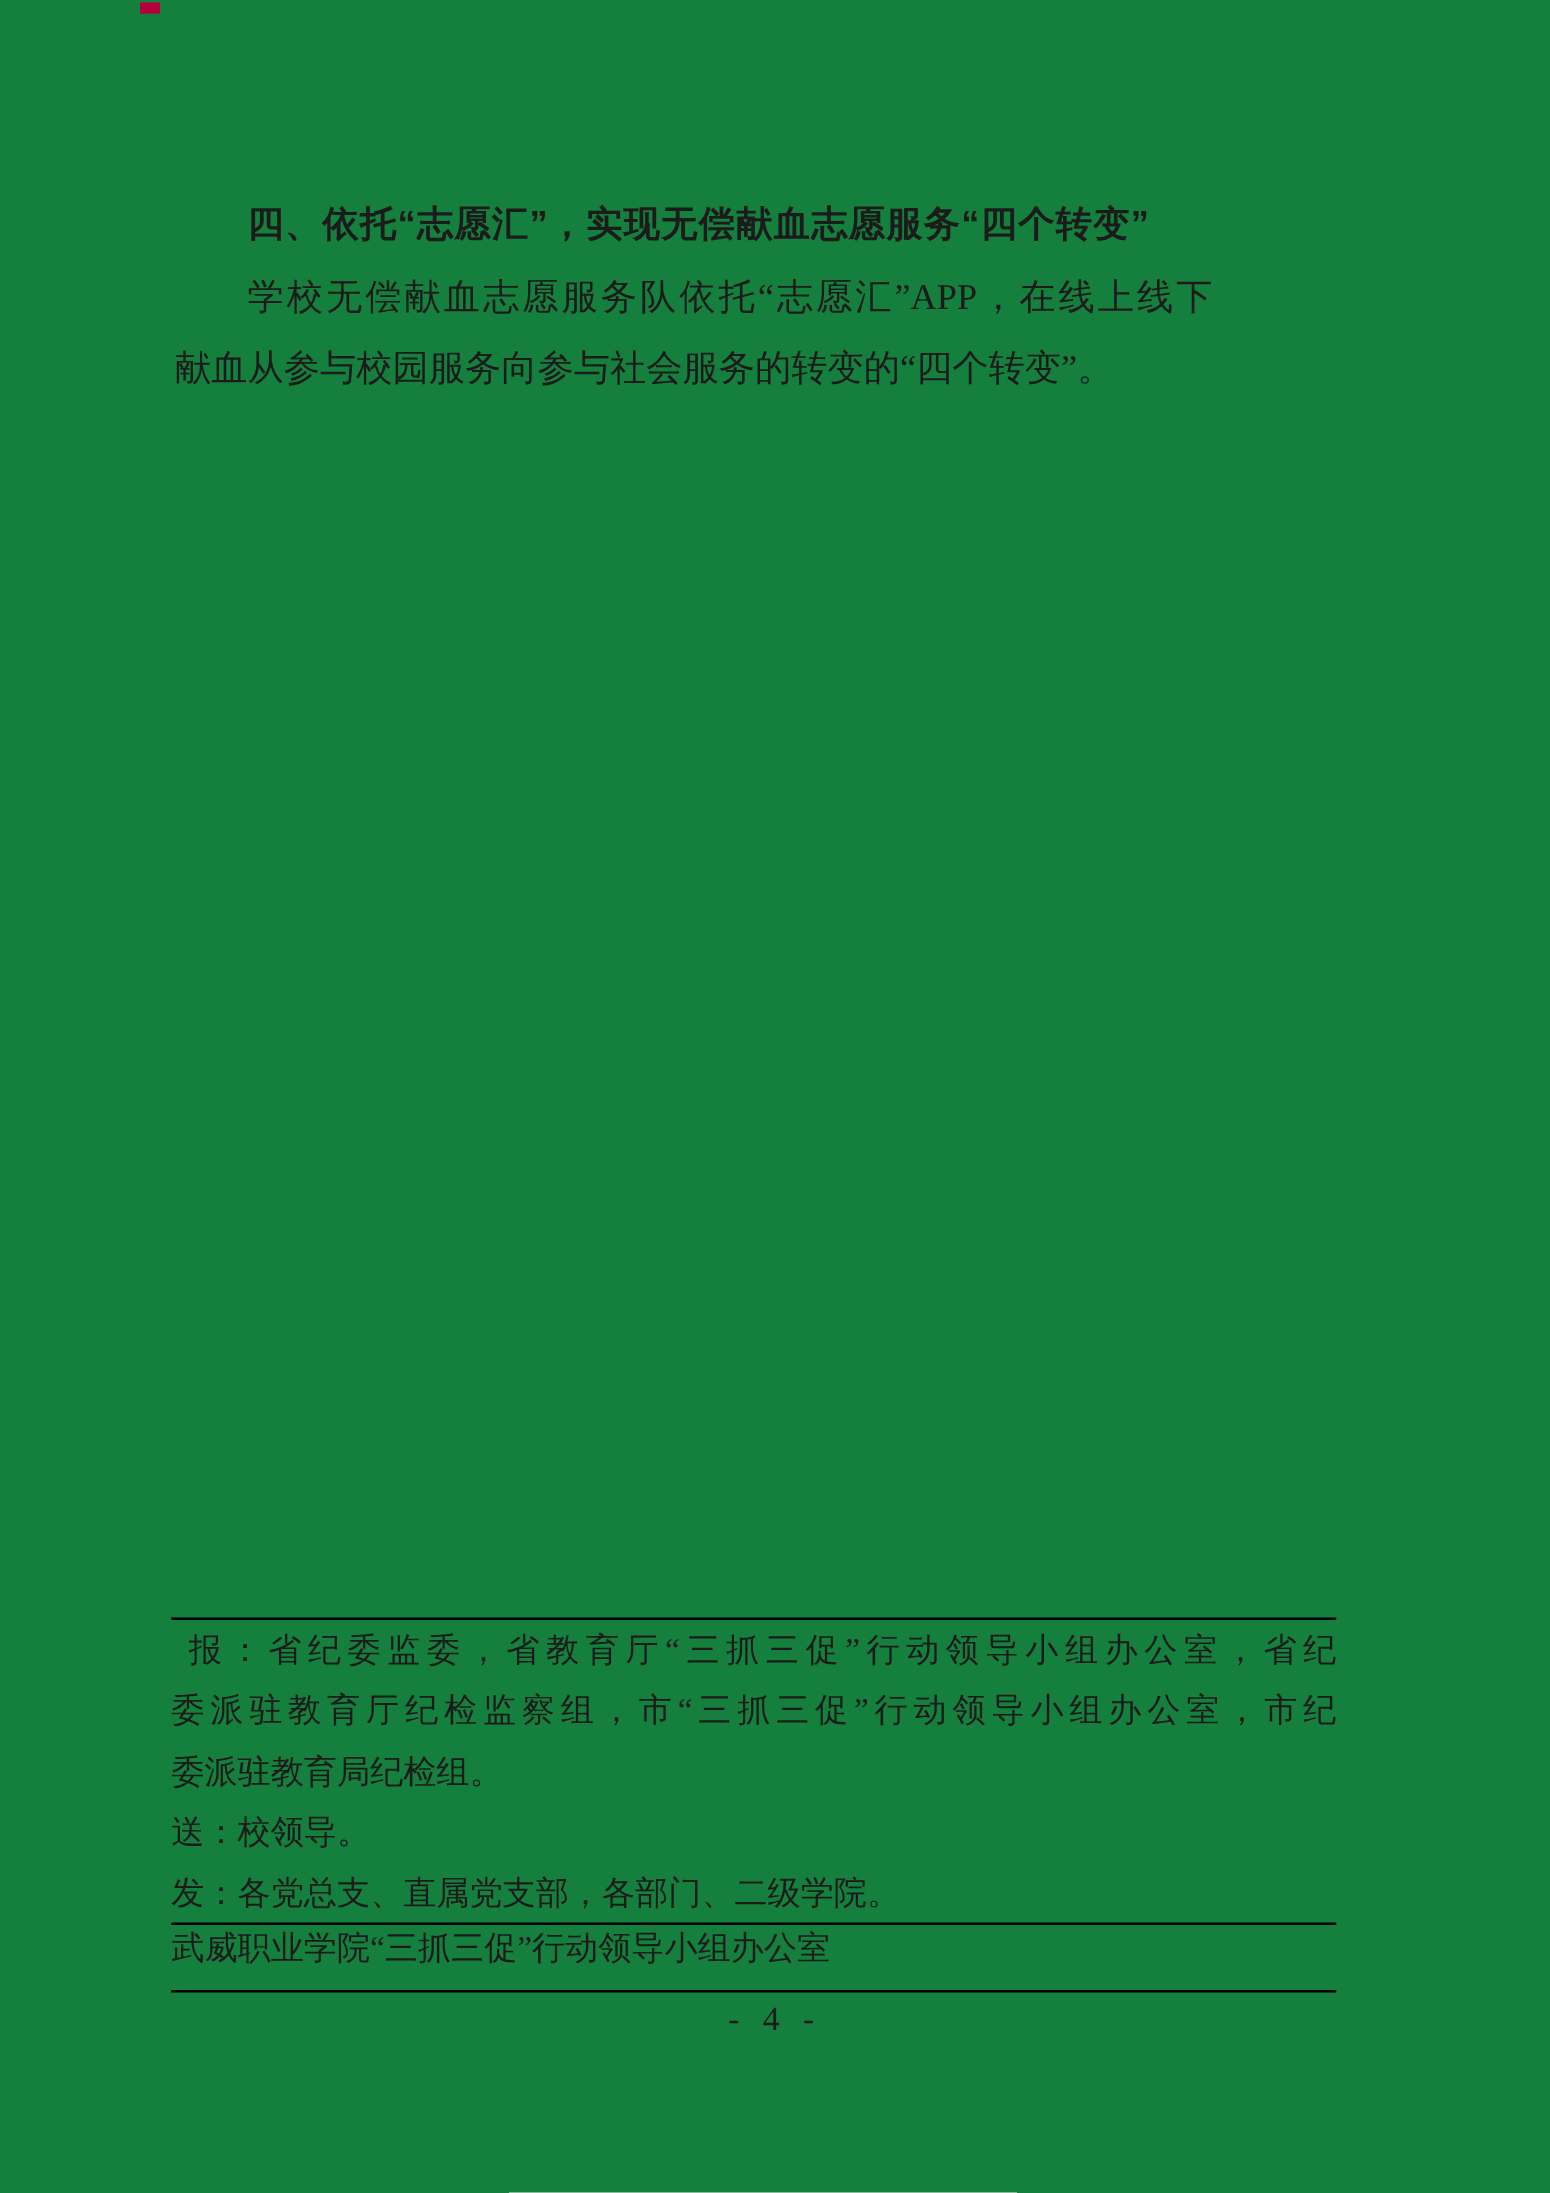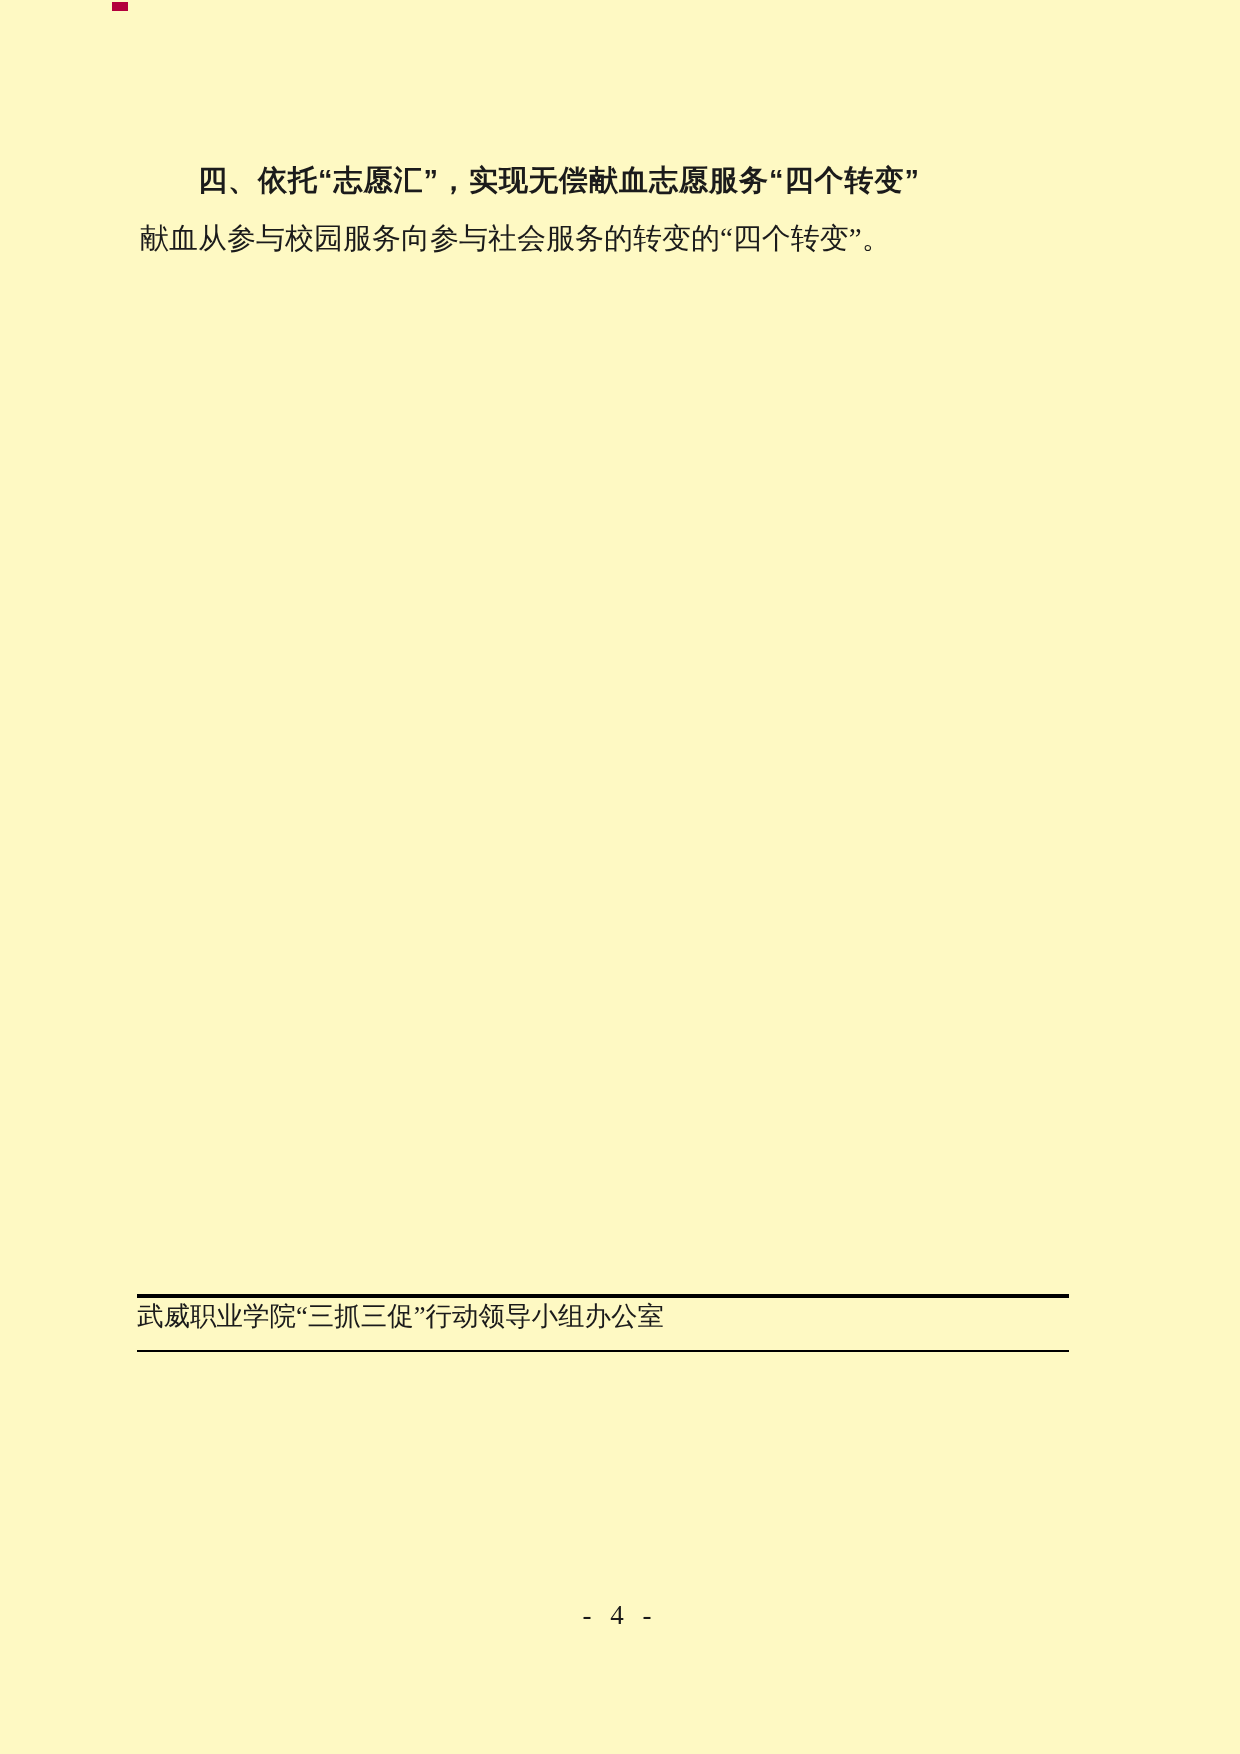--- a/index.html
+++ b/index.html
@@ -1,21 +1,21 @@
 <!DOCTYPE html>
 <html><head>
 <meta charset="utf-8">
 <style>
   html, body { margin: 0; padding: 0; background: #e8e8e8; }
   .page {
     position: relative;
     width: 1240px;
     height: 1754px;
     margin: 0 auto;
-    background: #fef9c3;
+    background: #15803d;
     color: #1b1b1b;
     font-family: "Liberation Serif", "DejaVu Serif", serif;
     overflow: hidden;
   }
   .red-artifact {
     position: absolute;
     left: 112px; top: 2px;
     width: 16px; height: 9px;
     background: #b3003c;
   }
@@ -84,26 +84,34 @@
 <body>
 
 <div class="page">
 
   <div class="red-artifact"></div>
 
   <div class="content">
     <div class="line heading indent natural">四、依托“志愿汇”，实现无偿献血志愿服务“四个转变”</div>
 
     <div>
+      <div class="line indent">学校无偿献血志愿服务队依托“志愿汇”APP，在线上线下</div>
       <div class="line natural">献血从参与校园服务向参与社会服务的转变的“四个转变”。</div>
     </div>
 
   </div>
 
   <div class="footer">
+    <div>
+      <div class="dist-line first">报：省纪委监委，省教育厅“三抓三促”行动领导小组办公室，省纪</div>
+      <div class="dist-line">委派驻教育厅纪检监察组，市“三抓三促”行动领导小组办公室，市纪</div>
+      <div class="dist-line natural">委派驻教育局纪检组。</div>
+      <div class="dist-line natural">送：校领导。</div>
+      <div class="dist-line natural">发：各党总支、直属党支部，各部门、二级学院。</div>
+    </div>
     <div class="imprint">
       <span>武威职业学院“三抓三促”行动领导小组办公室</span>
     </div>
   </div>
 
   <div class="page-number">- 4 -</div>
 
 </div>
 
 </body></html>

